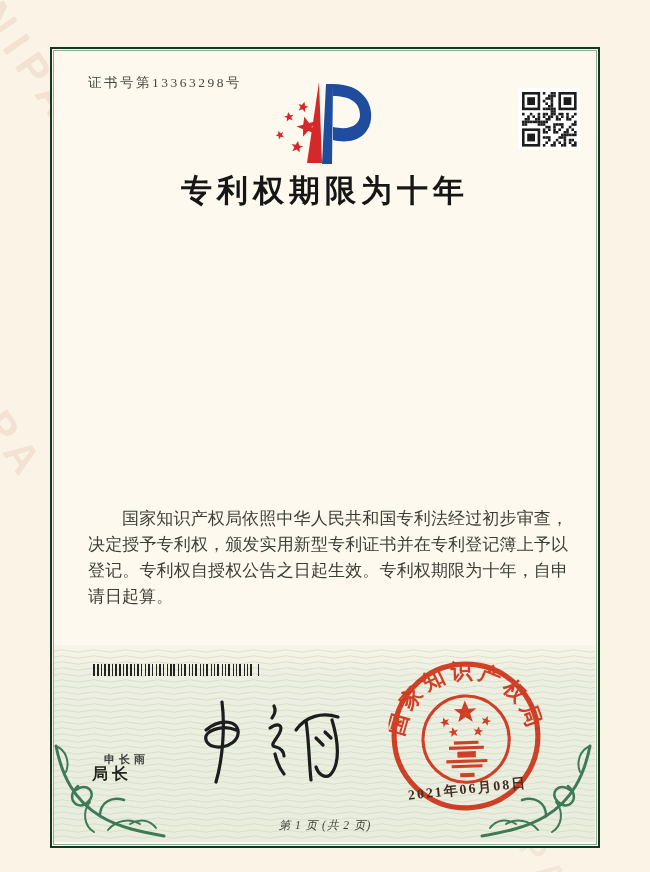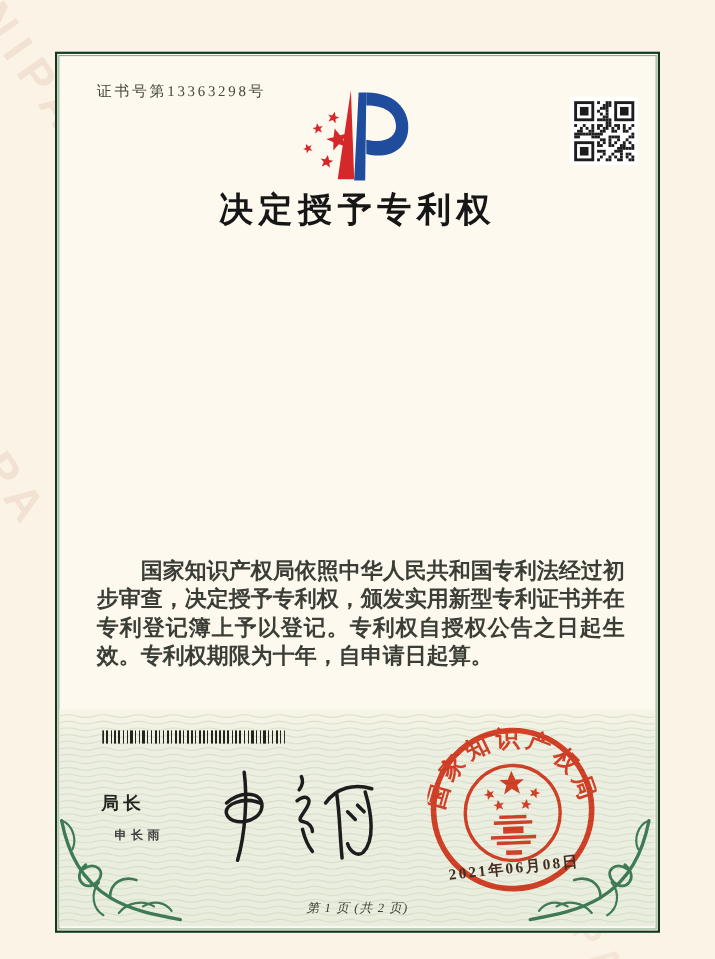--- a/index.html
+++ b/index.html
@@ -29,22 +29,22 @@
   
   .content{position:absolute;z-index:3;color:#3a3d35;}
   #cert-no{left:88px;top:74px;font-size:13.5px;letter-spacing:2.5px;color:#45483e;}
   #title{left:0;right:0;top:170px;text-align:center;font-size:31px;font-weight:700;
          letter-spacing:5px;color:#161616;}
   .field-row{position:absolute;left:92px;font-size:14.5px;color:#34372f;white-space:nowrap;}
   .flabel{display:inline-block;width:81px;text-align:justify;text-align-last:justify;
           vertical-align:top;}
   .fvalue{margin-left:6px;letter-spacing:.5px;}
   .second-pair{margin-left:62px;}
-  #paragraphs{left:88px;top:506px;width:480px;font-size:20px;line-height:26px;
-              text-align:justify;color:#3b3e36;font-weight:bold;}
+  #paragraphs{left:88px;top:506px;width:480px;font-size:17px;line-height:26px;
+              text-align:justify;color:#3b3e36;}
   #paragraphs p{margin:0;text-indent:2em;}
 
   #barcode{position:absolute;left:93px;top:664px;width:166px;height:12px;z-index:3;
     background:repeating-linear-gradient(90deg,#24241f 0 1.5px,transparent 1.5px 3.5px,
       #24241f 3.5px 5.5px,transparent 5.5px 7.5px,#24241f 7.5px 8.5px,transparent 8.5px 11px);}
 
   #director-title{left:92px;top:720px;font-size:16px;letter-spacing:4px;font-weight:600;
       font-family:"Liberation Sans","DejaVu Sans",sans-serif;color:#23251f;z-index:5;}
   #director-name{left:104px;top:752px;font-size:11px;letter-spacing:4px;font-weight:600;
       font-family:"Liberation Sans","DejaVu Sans",sans-serif;color:#404040;z-index:5;}
@@ -282,21 +282,21 @@
       <rect x="6.6" y="6.6" width="13" height="13" fill="#fff"></rect>
       <rect x="9.2" y="9.2" width="7.800000000000001" height="7.800000000000001" fill="#1c1c1c"></rect>
       <rect x="40.4" y="4" width="18.2" height="18.2" fill="#1c1c1c"></rect>
       <rect x="43" y="6.6" width="13" height="13" fill="#fff"></rect>
       <rect x="45.6" y="9.2" width="7.800000000000001" height="7.800000000000001" fill="#1c1c1c"></rect>
       <rect x="4" y="40.4" width="18.2" height="18.2" fill="#1c1c1c"></rect>
       <rect x="6.6" y="43" width="13" height="13" fill="#fff"></rect>
       <rect x="9.2" y="45.6" width="7.800000000000001" height="7.800000000000001" fill="#1c1c1c"></rect>
     </svg>
 
-  <div id="title" class="content" style="position:absolute;">决定授予专利权</div>
+  <div id="title" class="content" style="position:absolute;">专利权期限为十年</div>
 
   <div class="field-row" style="top:247px;">
     <span class="flabel">实用新型名称</span><span>：</span><span class="fvalue">园林古建的博风板结构</span>
   </div>
   <div class="field-row" style="top:289px;">
     <span class="flabel">发明人</span><span>：</span><span class="fvalue">谢理想;邵斌宇;许刚</span>
   </div>
   <div class="field-row" style="top:330px;">
     <span class="flabel">专利号</span><span>：</span><span class="fvalue">ZL 2020 2 2038085.6</span>
   </div>
@@ -312,21 +312,21 @@
   <div class="field-row" style="top:481px;">
     <span class="flabel">授权公告日</span><span>：</span><span class="fvalue">2021年06月08日</span><span class="flabel second-pair">授权公告号</span><span>：</span><span class="fvalue">CN 213390881 U</span>
   </div>
 
   <div id="paragraphs" class="content" style="position:absolute;">
     <p>国家知识产权局依照中华人民共和国专利法经过初步审查，决定授予专利权，颁发实用新型专利证书并在专利登记簿上予以登记。专利权自授权公告之日起生效。专利权期限为十年，自申请日起算。</p>
   </div>
 
   <div id="barcode"></div>
 
-  <div id="director-title" class="content" style="position:absolute;">局长</div>
+  <div id="director-title" class="content" style="position:absolute;margin-top:44px;">局长</div>
   <div id="director-name" class="content" style="position:absolute;">申长雨</div>
 
   <svg id="signature" width="180" height="100" viewBox="0 0 180 100">
     <g fill="none" stroke="#1d1d1d" stroke-width="3.2" stroke-linecap="round" stroke-linejoin="round">
       <path d="M44,12 C47,35 45,68 38,92"></path>
       <path d="M28,40 C42,28 62,30 60,44 C58,58 32,62 28,50 C25,41 44,34 58,40"></path>
       <path d="M96,16 C98,20 97,24 94,28"></path>
       <path d="M92,38 C100,32 106,35 101,44 C97,51 91,56 98,57 C103,58 106,62 106,66"></path>
       <path d="M97,64 C99,72 101,78 106,84"></path>
       <path d="M118,40 C128,26 144,22 160,27"></path>

